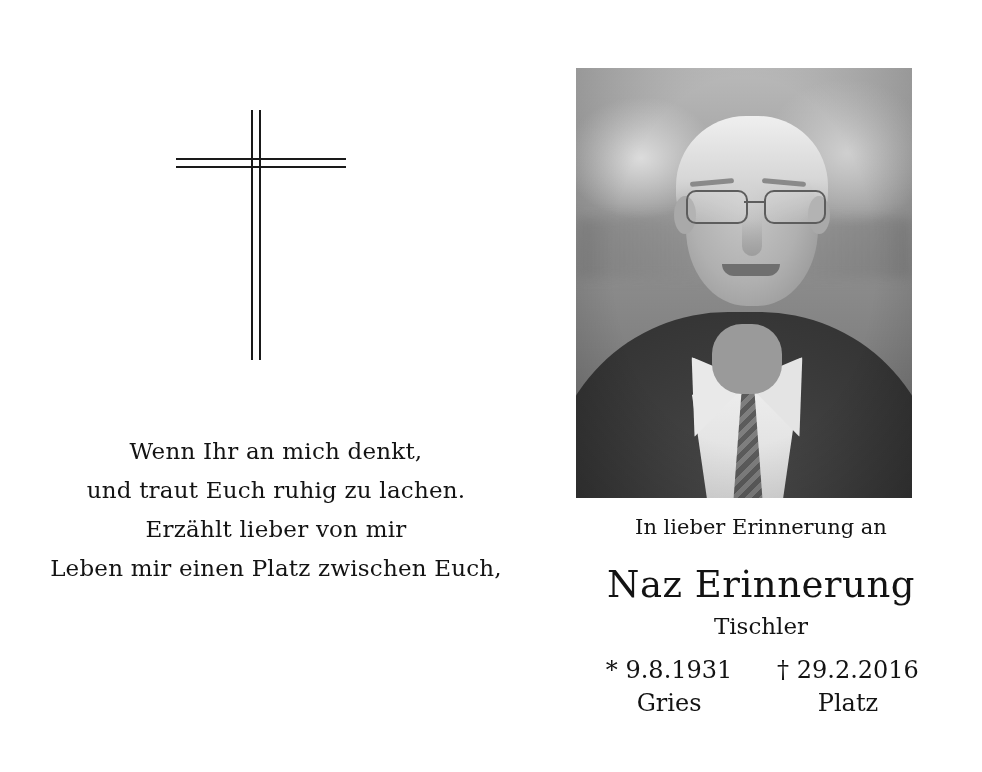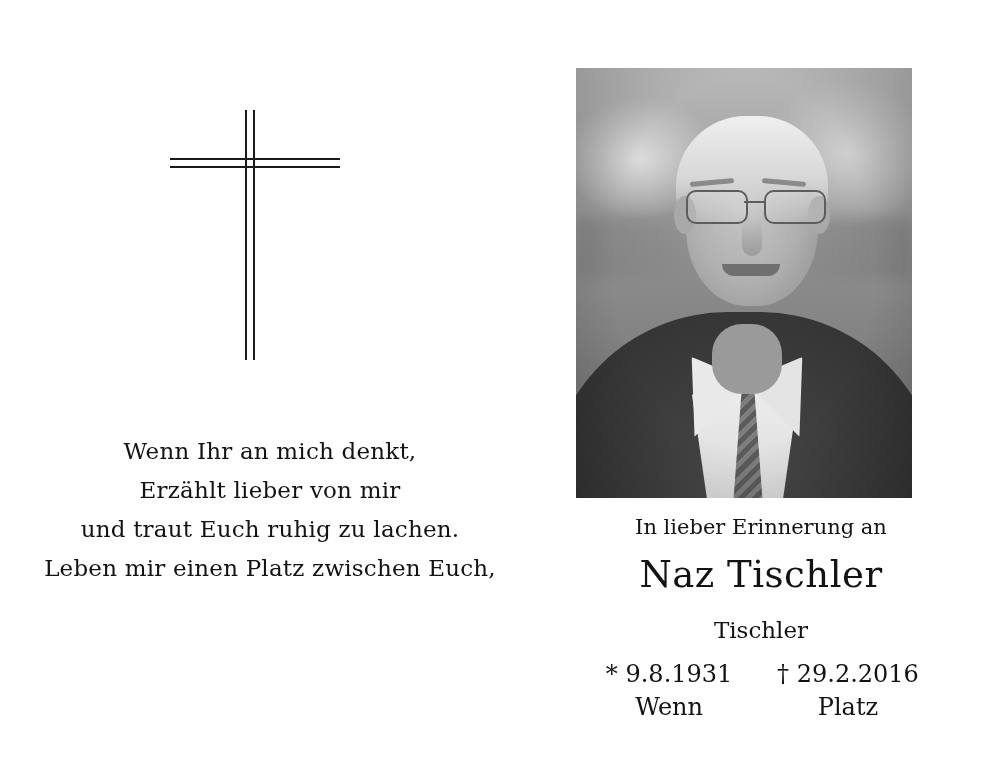--- a/index.html
+++ b/index.html
@@ -17,21 +17,21 @@
   .card {
     position: relative;
     width: 982px;
     height: 772px;
     background: #ffffff;
   }
 
   
   .left-panel {
     position: absolute;
-    left: 0;
+    left: 6px;
     top: 0;
     width: 540px;
     height: 772px;
     padding-left: 12px;
   }
 
   .cross {
     position: absolute;
     left: 170px;
     top: 110px;
@@ -297,31 +297,31 @@
     left: 0;
     top: 512px;
     width: 442px;
     text-align: center;
     font-family: "DejaVu Serif", serif;
     color: #131313;
   }
   .memorial .intro {
     font-size: 21px;
     line-height: 30px;
-    margin-bottom: 10px;
+    margin-bottom: 20px;
   }
   .memorial .name {
     font-size: 37px;
     line-height: 46px;
     letter-spacing: 0.5px;
   }
   .memorial .occupation {
     font-size: 23px;
     line-height: 32px;
-    margin-top: 16px;
+    margin-top: 2px;
   }
   .dates {
     margin-top: 12px;
     display: flex;
     justify-content: center;
     gap: 42px;
   }
   .date-col {
     min-width: 132px;
   }
@@ -344,22 +344,22 @@
 
     <div class="cross">
       <div class="vbar"></div>
       <div class="vbar2"></div>
       <div class="hbar"></div>
       <div class="hbar2"></div>
     </div>
 
     <div class="verse">
       <span class="verse-line">Wenn Ihr an mich denkt,</span>
+      <span class="verse-line">und traut Euch ruhig zu lachen.</span>
       <span class="verse-line">Erzählt lieber von mir</span>
-      <span class="verse-line">und traut Euch ruhig zu lachen.</span>
       <span class="verse-line">Leben mir einen Platz zwischen Euch,</span>
     </div>
 
   </div>
 
   <div class="right-panel">
 
     <div class="portrait">
       <div class="bg"></div>
       <div class="bg-blob-a"></div>
@@ -382,30 +382,30 @@
         <div class="lens r"></div>
         <div class="bridge"></div>
       </div>
       <div class="nose"></div>
       <div class="mouth"></div>
       <div class="vignette"></div>
     </div>
 
     <div class="memorial">
       <div class="intro">In lieber Erinnerung an</div>
-      <div class="name">Naz Tischler</div>
+      <div class="name">Naz Erinnerung</div>
       <div class="occupation">Tischler</div>
 
       <div class="dates">
         <div class="date-col">
           <div class="d">
             <span>*</span>
             <span>9.8.1931</span>
           </div>
-          <div class="p">Wenn</div>
+          <div class="p">Gries</div>
         </div>
         <div class="date-col">
           <div class="d">
             <span>†</span>
             <span>29.2.2016</span>
           </div>
           <div class="p">Platz</div>
         </div>
       </div>
     </div>

